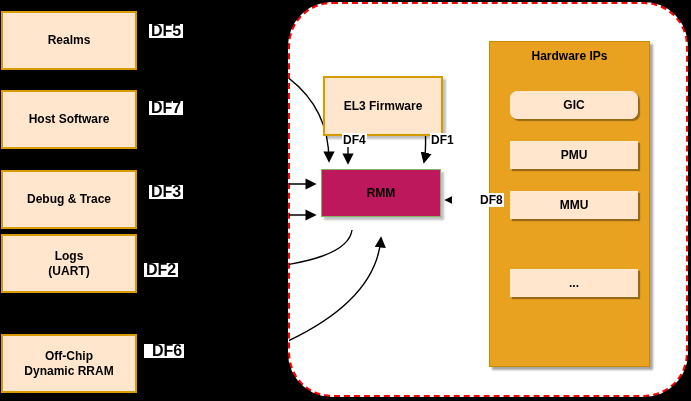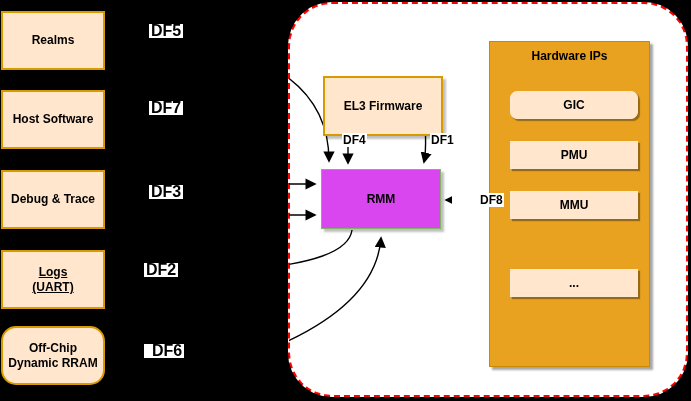--- a/index.html
+++ b/index.html
@@ -15,34 +15,34 @@
   }
   
   .node{
     position:absolute;box-sizing:border-box;
     display:flex;align-items:center;justify-content:center;
     font-size:12px;font-weight:bold;color:#000;text-align:center;
     white-space:pre-line;line-height:15px;
   }
   .peach{background:#FFE6CC;border:2px solid #D79B00;}
   
-  .lbox{left:1px;width:104px;height:59px;}
-  .b1{top:11px;} .b2{top:90px;} .b3{top:170px;text-align:center;} .b4{top:250px;text-decoration:underline;} .b5{top:326px;border-radius:15px;}
+  .lbox{left:1px;width:136px;height:59px;}
+  .b1{top:11px;} .b2{top:90px;} .b3{top:170px;text-align:center;} .b4{top:234px;} .b5{top:334px;}
   
   .dflabel{
     position:absolute;background:#ffffff;color:#000;
     font-size:16px;font-weight:bold;line-height:14px;padding:0 2px;
   }
   .f1{left:149px;top:24px;} .f2{left:149px;top:101px;} .f3{left:149px;top:185px;}
   .f4{left:144px;top:263px;} .f5{left:144px;top:344px;padding-left:8px;}
   
   .el3{left:323px;top:40px;width:120px;height:60px;box-shadow:3px 3px 2px rgba(0,0,0,0.25);margin-top:36px;}
   .rmm{
-    left:321px;top:169px;width:120px;height:60px;
-    background:#d946ef;border:1.5px solid #82B366;
+    left:321px;top:169px;width:120px;height:48px;
+    background:#be185d;border:1.5px solid #82B366;
     box-shadow:3px 3px 2px rgba(0,0,0,0.25);
     text-align:center;
   }
   .hw{
     position:absolute;left:489px;top:41px;width:161px;height:326px;
     box-sizing:border-box;background:#E8A220;border:1px solid #C78A00;
     box-shadow:3px 3px 2px rgba(0,0,0,0.35);
   }
   .hw-title{
     position:absolute;left:0;top:7px;width:100%;text-align:center;

